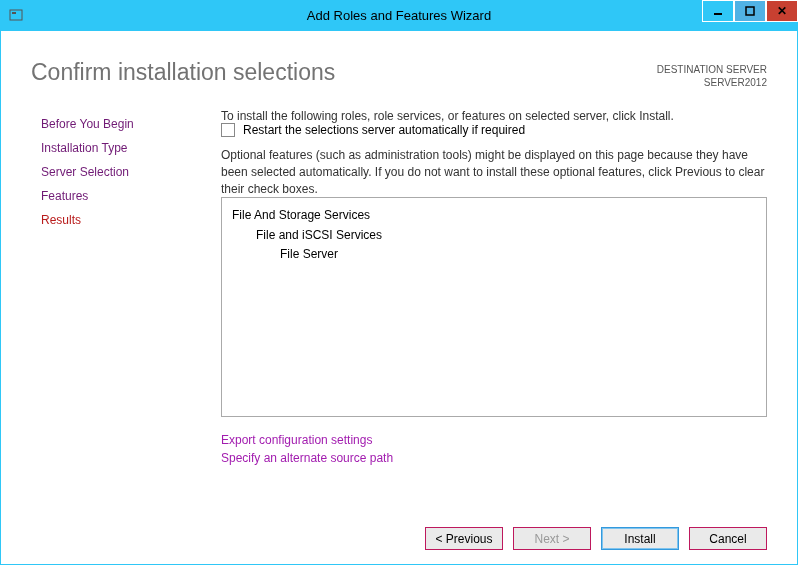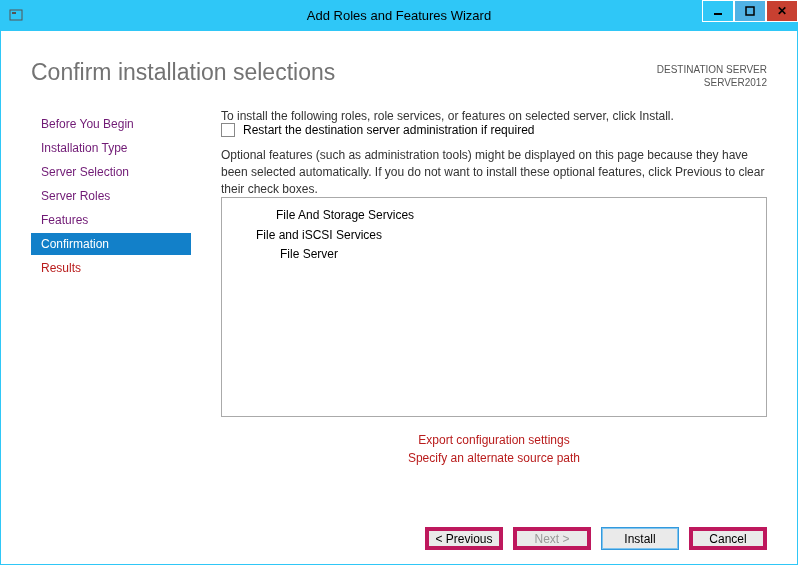--- a/index.html
+++ b/index.html
@@ -108,34 +108,34 @@
       cursor: pointer;
     }
     .optional { color:#333; line-height: 1.4; }
     .rolebox {
       border: 1px solid #aaa;
       height: 220px;
       padding: 8px 10px;
       overflow: auto;
       background:#fff;
     }
-    .rolebox .l0 { padding-left: 0; margin-left: 44px; }
+    .rolebox .l0 { padding-left: 0; }
     .rolebox .l1 { padding-left: 24px; }
     .rolebox .l2 { padding-left: 48px; }
     .rolebox div { line-height: 1.6; }
     .links { margin-top: 14px; }
-    .lnk { color:#b91c1c; cursor:pointer; display:block; line-height:1.5;text-align:center; }
+    .lnk { color:#a21caf; cursor:pointer; display:block; line-height:1.5; }
     .button-row {
       position: absolute;
       bottom: 14px; right: 30px;
       display:flex; gap: 10px;
     }
     .btn {
       width: 78px; height: 23px;
-      border: 4px solid #be185d;
+      border: 1px solid #be185d;
       background: #eaeaea;
       font-size: 12px;
       cursor:pointer;
       display:flex; align-items:center; justify-content:center;
     }
     .btn.disabled { color:#999; cursor:default; }
     .btn.default { border:1px solid #3399dd; box-shadow: inset 0 0 0 1px #7fc4ee; }
   </style>
 </head>
 <body>
@@ -170,32 +170,30 @@
       <div>DESTINATION SERVER</div>
       <div>SERVER2012</div>
     </div>
   </div>
 
   <div class="main-cols">
     <div class="sidebar" id="sidebar">
         <div class="side-item">Before You Begin</div>
         <div class="side-item">Installation Type</div>
         <div class="side-item">Server Selection</div>
-        <div class="side-item">Server Roles</div>
         <div class="side-item">Features</div>
-        <div class="side-item active">Confirmation</div>
         <div class="side-item disabled">Results</div>
       </div>
 
     <div class="content">
       <div class="intro">To install the following roles, role services, or features on selected server, click Install.</div>
 
       <div class="chk-row">
         <div class="chk"></div>
-        <div>Restart the destination server administration if required</div>
+        <div>Restart the selections server automatically if required</div>
       </div>
 
       <div class="optional">Optional features (such as administration tools) might be displayed on this page because they have been selected automatically. If you do not want to install these optional features, click Previous to clear their check boxes.</div>
 
       <div class="rolebox" id="rolebox">
           <div class="l0">File And Storage Services</div>
           <div class="l1">File and iSCSI Services</div>
           <div class="l2">File Server</div>
         </div>
 

